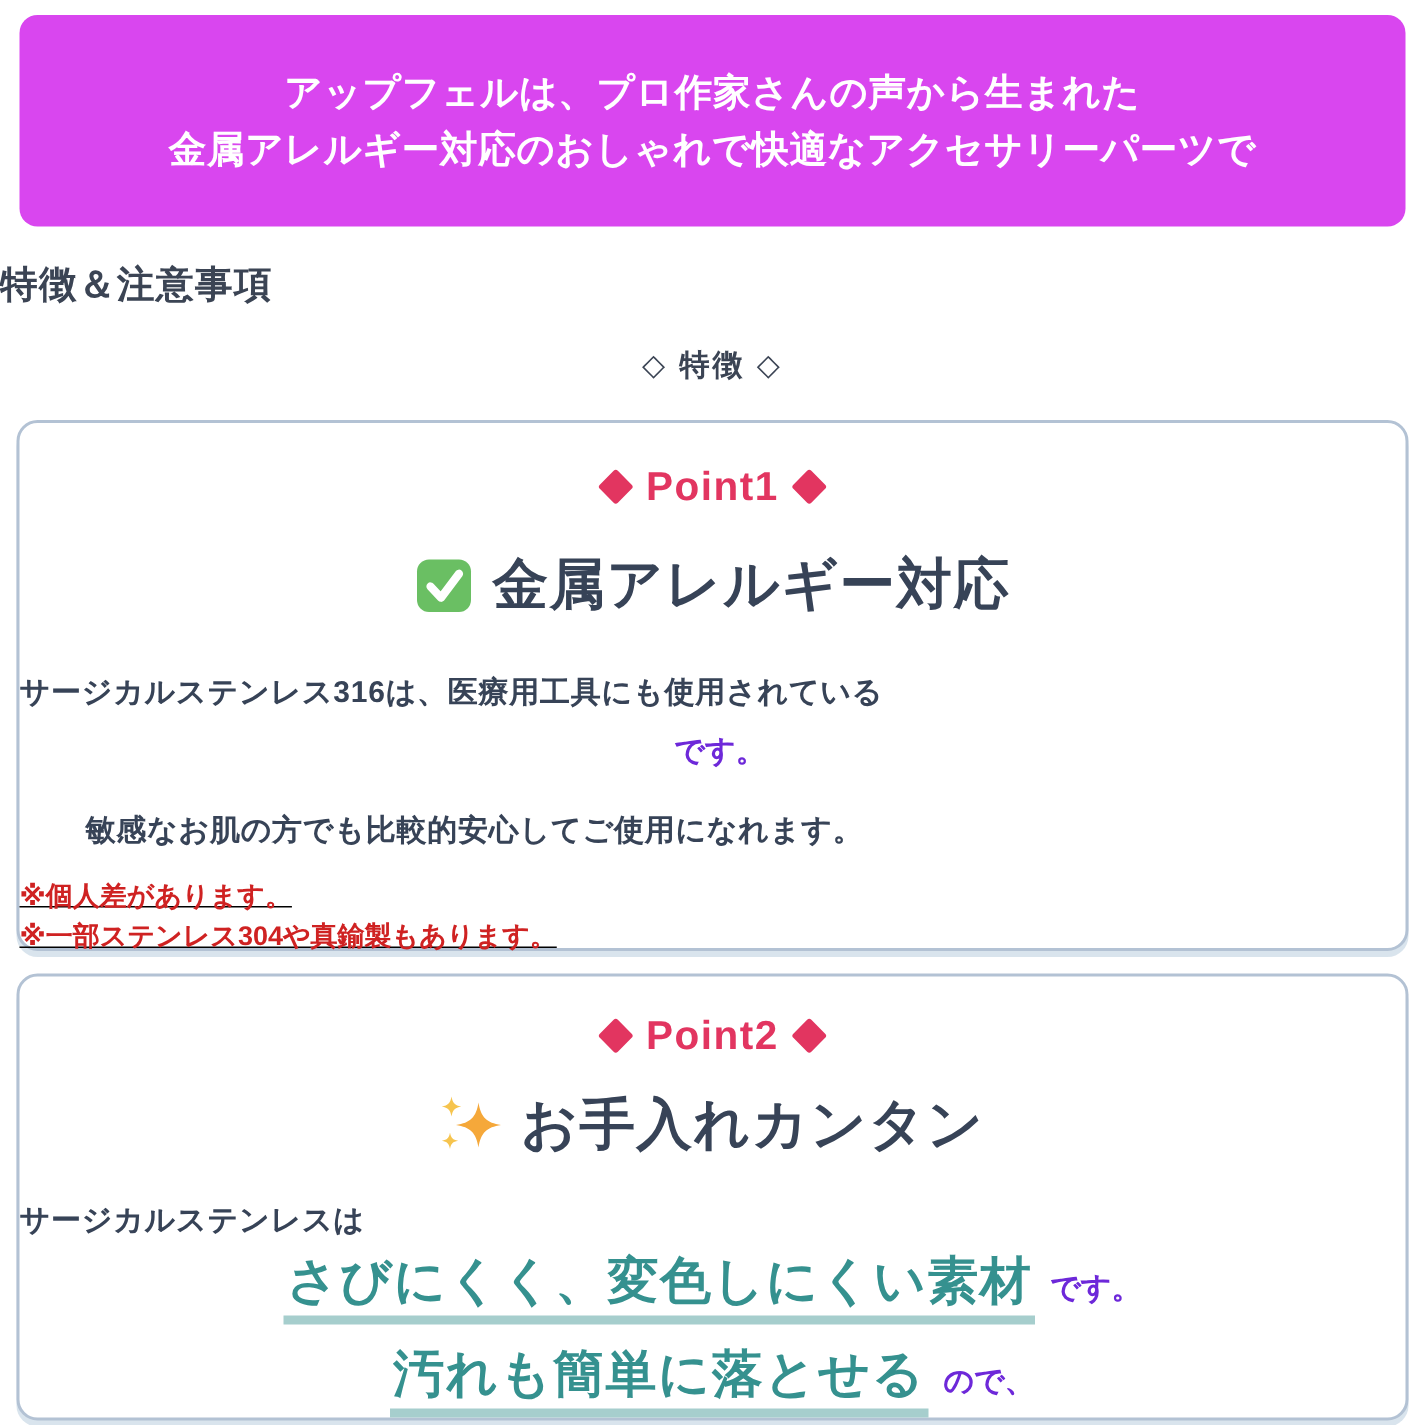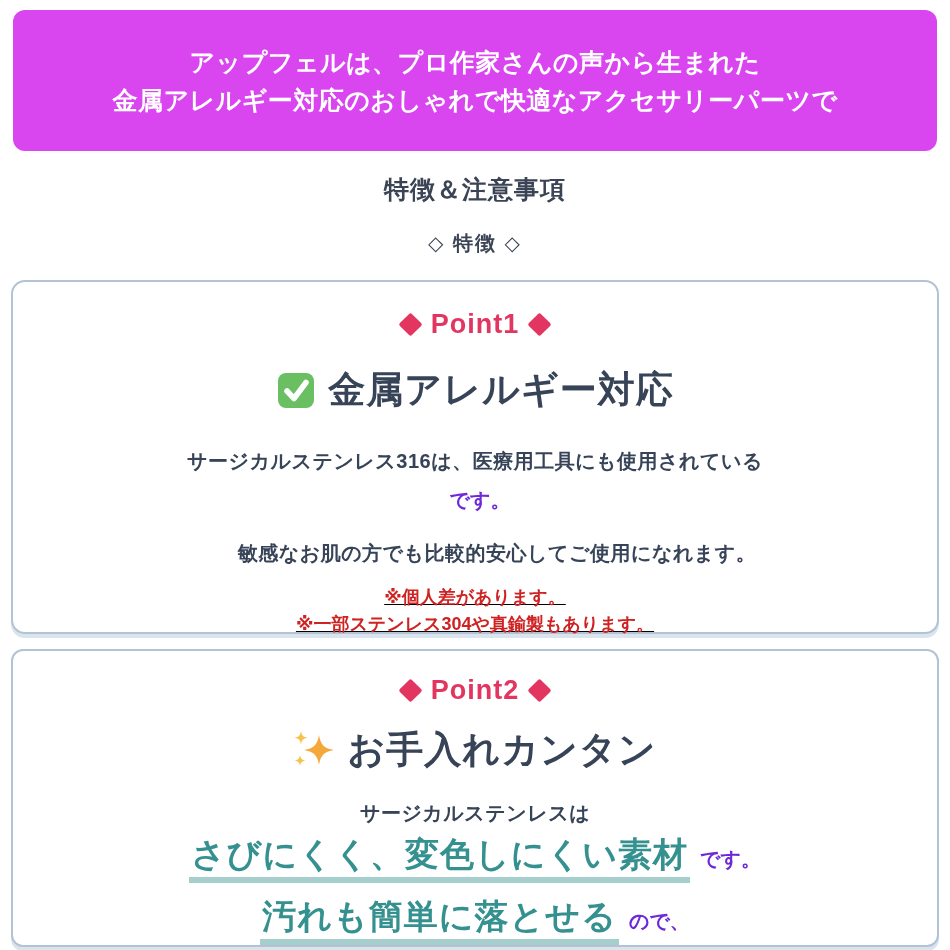--- a/index.html
+++ b/index.html
@@ -34,21 +34,21 @@
     font-weight: 700;
     line-height: 38px;
     letter-spacing: 0.5px;
     text-align: center;
     white-space: nowrap;
   }
 
   
   .section-title {
     margin-top: 22px;
-    text-align: center;
+    text-align: left;
     color: #3b4454;
     font-size: 25px;
     font-weight: 800;
     letter-spacing: 1px;
   }
   .section-subtitle {
     margin-top: 24px;
     text-align: center;
     color: #3b4454;
     font-size: 20px;
@@ -57,32 +57,31 @@
   }
 
   
   .card {
     margin: 0 11px;
     background: #ffffff;
     border: 2px solid #b3c2d4;
     border-radius: 14px;
     box-shadow: 0 4px 0 rgba(186, 205, 222, 0.55);
     box-sizing: border-box;
-    text-align: center;
+    text-align: left;
   }
   .card-1 {
     margin-top: 23px;
     height: 354px;
     padding-top: 27px;
   }
   .card-2 {
     margin-top: 15px;
     height: 298px;
     padding-top: 24px;
-    border-radius: 12px;
   }
 
   .point-row {
     display: flex;
     justify-content: center;
     align-items: center;
     gap: 12px;
   }
   .diamond {
     width: 17px;

